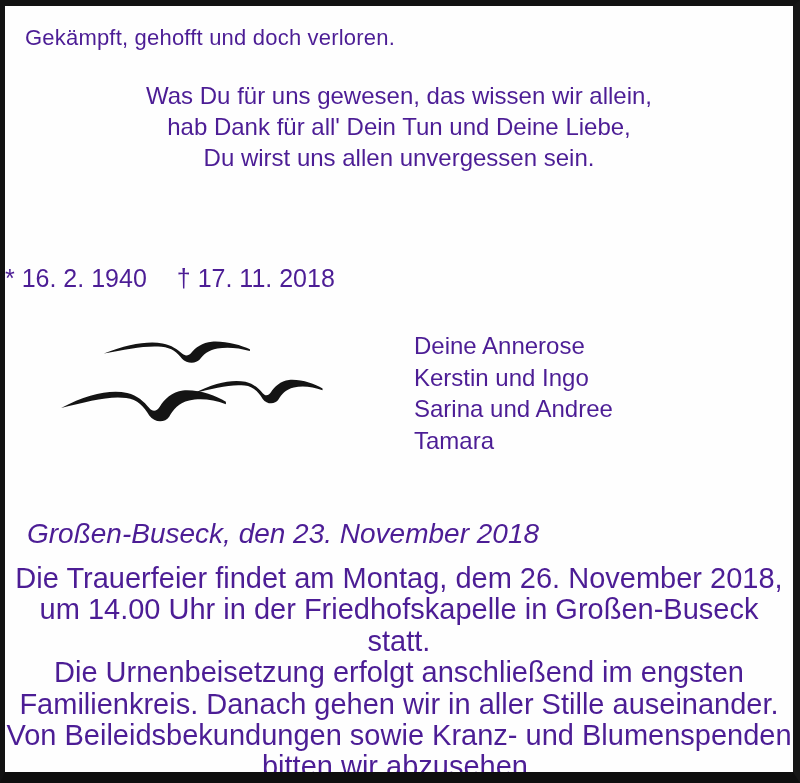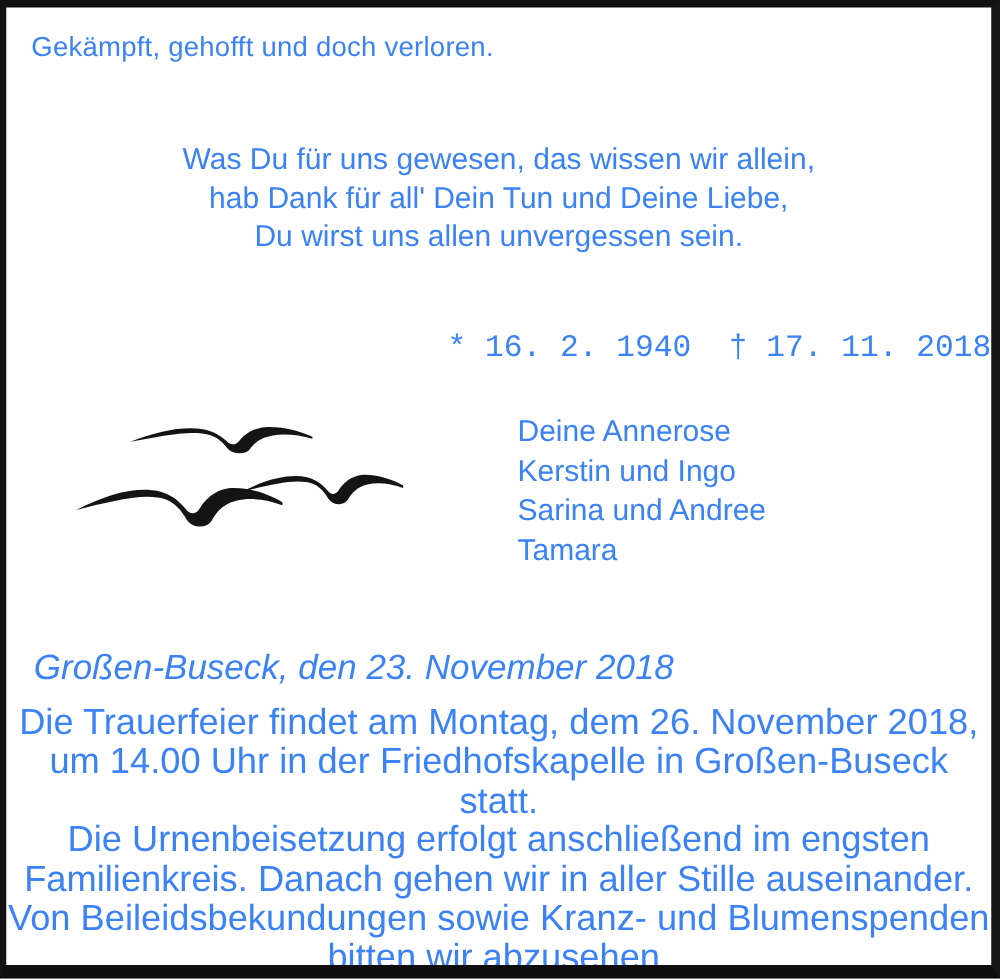--- a/index.html
+++ b/index.html
@@ -12,60 +12,58 @@
     position: relative;
     width: 800px;
     height: 783px;
     box-sizing: border-box;
     background: #fefefe;
     border-top: 6px solid #121212;
     border-left: 5px solid #121212;
     border-right: 7px solid #161616;
     border-bottom: 11px solid #0e0e0e;
     overflow: hidden;
-    color: #3b82f6;
+    color: #4c1d95;
   }
   .epigraph {
     position: absolute;
     left: 20px;
     top: 19px;
     font-size: 22px;
     letter-spacing: 0.2px;
     white-space: nowrap;
   }
   .verse {
     position: absolute;
     top: 74px;
     left: 0;
     width: 788px;
     text-align: center;
     font-size: 24px;
     line-height: 31px;
-    margin-top: 32px;
   }
   .deceased-name {
     position: absolute;
     top: 192px;
     left: 0;
     width: 788px;
     text-align: center;
     font-size: 46px;
     font-weight: bold;
     letter-spacing: 0.5px;
     line-height: 1.1;
   }
   .dates {
     position: absolute;
     top: 258px;
     left: 0;
     width: 788px;
-    text-align: right;
+    text-align: left;
     font-size: 25px;
     white-space: nowrap;
-    font-family: Liberation Mono, monospace;
   }
   .dates .death { margin-left: 30px; }
   .birds {
     position: absolute;
     left: 50px;
     top: 326px;
   }
   .mourners {
     position: absolute;
     left: 409px;

